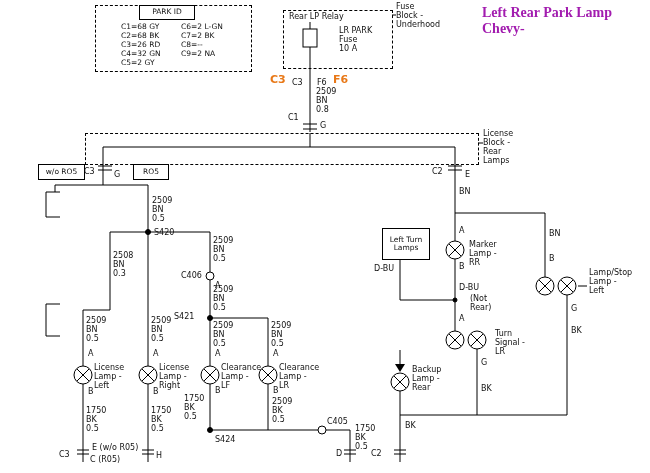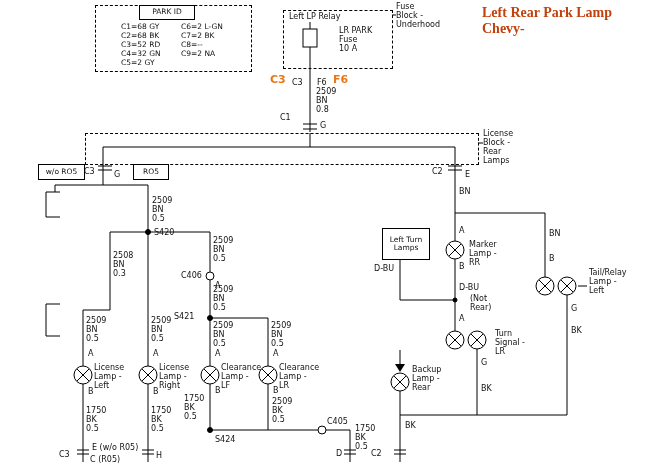--- a/index.html
+++ b/index.html
@@ -6,21 +6,21 @@
   #stage{position:relative;width:650px;height:473px;background:#fff;overflow:hidden;
          font-family:"DejaVu Sans",sans-serif;color:#111;}
   #stage svg{position:absolute;left:0;top:0;}
   .lb{position:absolute;font:8px/9px "DejaVu Sans",sans-serif;white-space:pre;color:#111;}
   .sm{font-size:7.5px;line-height:9px;}
   .gro{font:bold 11px/11px "DejaVu Sans",sans-serif;color:#e87817;}
   .dash{position:absolute;border:1px dashed #000;}
   .solid{position:absolute;border:1px solid #000;background:#fff;}
   .cbox{display:flex;align-items:center;justify-content:center;text-align:center;
         font:7.5px/8.5px "DejaVu Sans",sans-serif;white-space:pre;}
-  .title{position:absolute;font:bold 14px/15px "Liberation Serif",serif;color:#c2410c;}
+  .title{position:absolute;font:bold 14px/15px "Liberation Serif",serif;color:#a21caf;}
 </style>
 </head>
 <body>
 
 <div id="stage">
 
   <svg width="650" height="473" viewBox="0 0 650 473">
     <g stroke="#000" fill="none" stroke-width="1">
 
       <path d="M310,22 V29 M310,47 V132"></path>
@@ -106,45 +106,45 @@
   <div class="solid cbox" style="left:382px;top:228px;width:46px;height:30px">
     <span>Left Turn
 Lamps</span>
   </div>
 
   <span class="title" style="left:482px;top:5px">Left Rear Park Lamp</span>
   <span class="title" style="left:482px;top:21px">Chevy-</span>
 
   <span class="lb sm" style="left:121px;top:22px">C1=68 GY</span>
   <span class="lb sm" style="left:121px;top:31px">C2=68 BK</span>
-  <span class="lb sm" style="left:121px;top:40px">C3=52 RD</span>
+  <span class="lb sm" style="left:121px;top:40px">C3=26 RD</span>
   <span class="lb sm" style="left:121px;top:49px">C4=32 GN</span>
   <span class="lb sm" style="left:121px;top:58px">C5=2 GY</span>
   <span class="lb sm" style="left:181px;top:22px">C6=2 L-GN</span>
   <span class="lb sm" style="left:181px;top:31px">C7=2 BK</span>
   <span class="lb sm" style="left:181px;top:40px">C8=--</span>
   <span class="lb sm" style="left:181px;top:49px">C9=2 NA</span>
 
-  <span class="lb" style="left:289px;top:12px">Left LP Relay</span>
+  <span class="lb" style="left:289px;top:12px">Rear LP Relay</span>
   <span class="lb" style="left:339px;top:26px">LR PARK
 Fuse
 10 A</span>
   <span class="lb" style="left:396px;top:2px">Fuse
 Block -
 Underhood</span>
 
   <span class="gro" style="position:absolute;left:270px;top:74px">C3</span>
   <span class="lb" style="left:292px;top:78px">C3</span>
   <span class="lb" style="left:317px;top:78px">F6</span>
   <span class="gro" style="position:absolute;left:333px;top:74px">F6</span>
 
   <span class="lb" style="left:316px;top:87px">2509
 BN
 0.8</span>
-  <span class="lb" style="left:280px;top:113px">C1</span>
+  <span class="lb" style="left:288px;top:113px">C1</span>
   <span class="lb" style="left:320px;top:121px">G</span>
   <span class="lb" style="left:483px;top:129px">License
 Block -
 Rear
 Lamps</span>
   <span class="lb" style="left:84px;top:167px">C3</span>
   <span class="lb" style="left:114px;top:170px">G</span>
   <span class="lb" style="left:432px;top:167px">C2</span>
   <span class="lb" style="left:465px;top:170px">E</span>
 
@@ -232,21 +232,21 @@
   <span class="lb" style="left:459px;top:283px">D-BU</span>
   <span class="lb" style="left:470px;top:294px">(Not
 Rear)</span>
   <span class="lb" style="left:459px;top:314px">A</span>
   <span class="lb" style="left:495px;top:329px">Turn
 Signal -
 LR</span>
   <span class="lb" style="left:481px;top:358px">G</span>
   <span class="lb" style="left:481px;top:384px">BK</span>
   <span class="lb" style="left:549px;top:254px">B</span>
-  <span class="lb" style="left:589px;top:268px">Tail/Relay
+  <span class="lb" style="left:589px;top:268px">Lamp/Stop
 Lamp -
 Left</span>
   <span class="lb" style="left:571px;top:304px">G</span>
   <span class="lb" style="left:571px;top:326px">BK</span>
   <span class="lb" style="left:412px;top:365px">Backup
 Lamp -
 Rear</span>
   <span class="lb" style="left:405px;top:421px">BK</span>
 
 </div>

